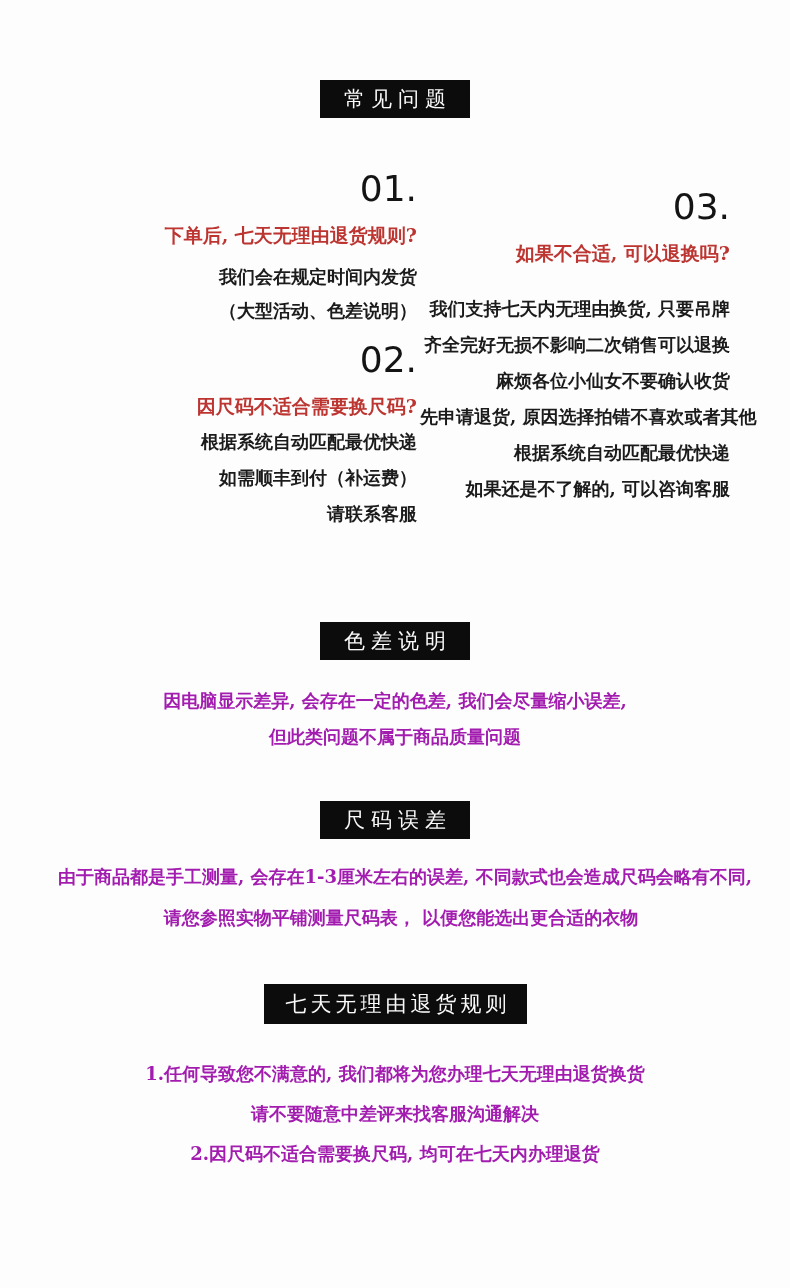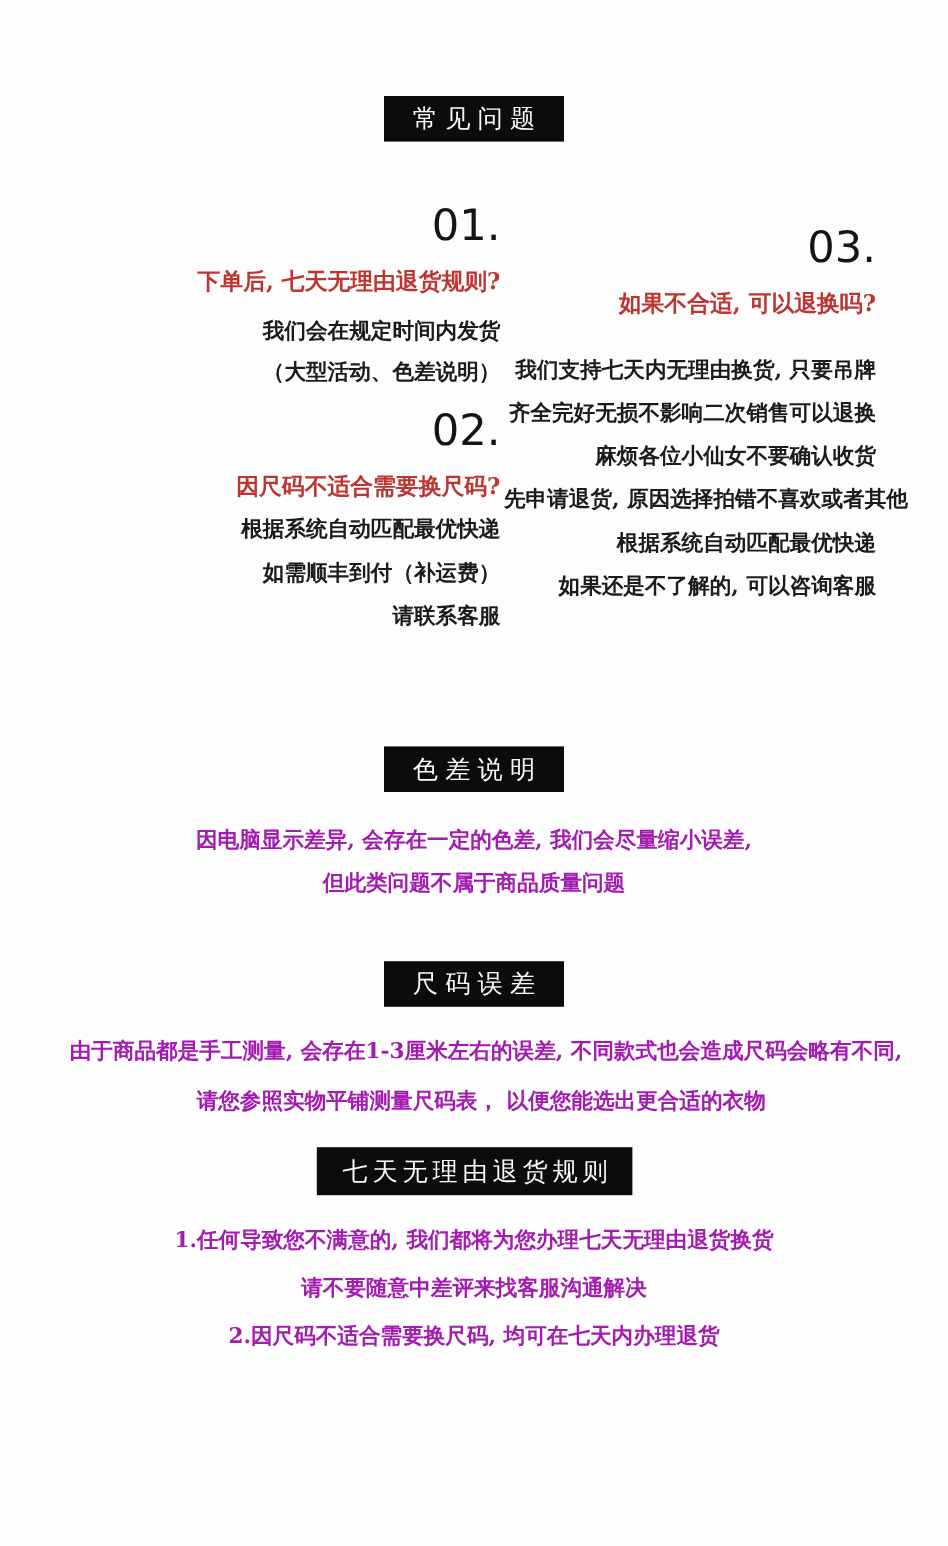--- a/index.html
+++ b/index.html
@@ -75,22 +75,22 @@
     font-weight:600;
     color:#a21caf;
     white-space:nowrap;
   }
   .s1-box{margin-top:96px;}
   .s1-l1{margin-top:29px;}
   .s1-l2{margin-top:12px;}
   .s2-box{margin-top:52px;}
   .s2-l1{margin-top:26px;padding-left:20px;}
   .s2-l2{margin-top:17px;padding-left:12px;}
-  .s3-box{margin-top:26px;}
-  .s3-l1{margin-top:26px;}
+  .s3-box{margin-top:54px;}
+  .s3-l1{margin-top:38px;}
   .s3-l2{margin-top:16px;}
   .s3-l3{margin-top:16px;}
 </style>
 </head>
 <body>
 
 <div class="page">
 
   <div class="box-wrap mt-header">
     <div class="title-box">常见问题</div>

